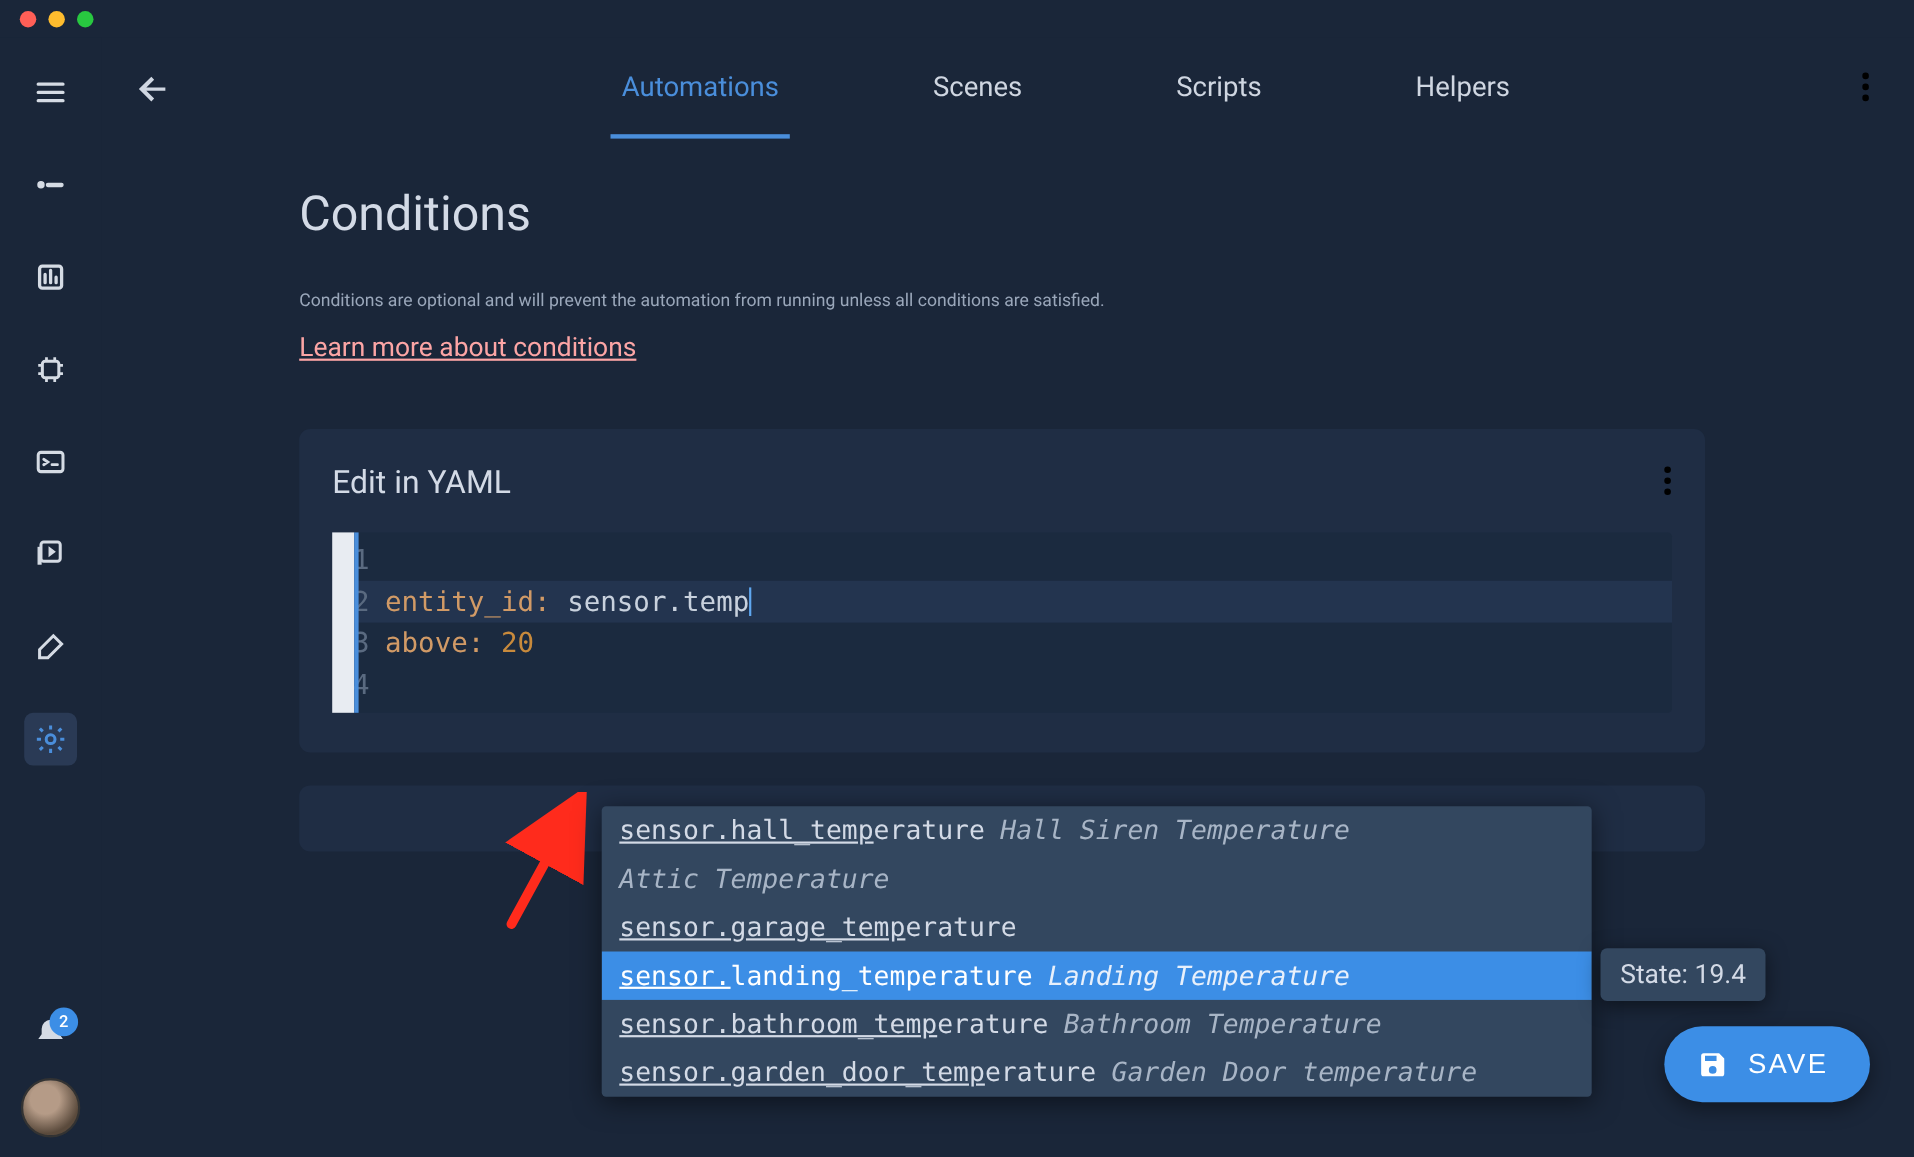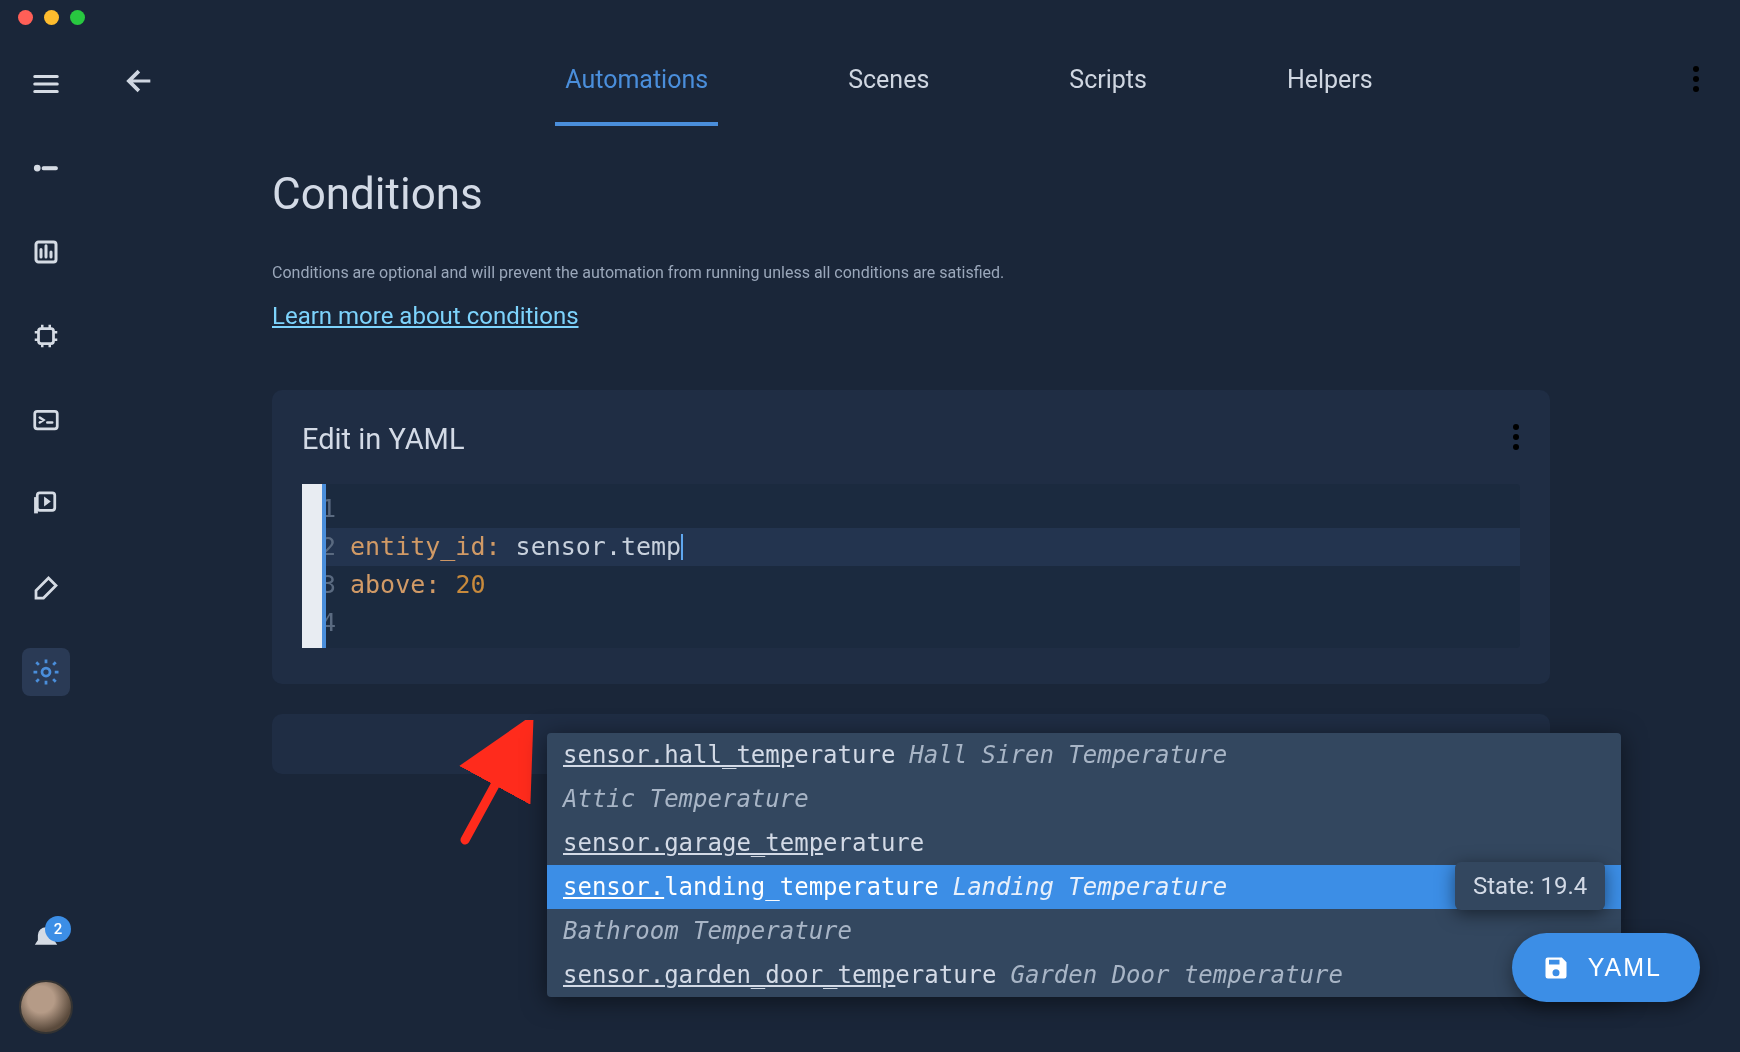--- a/index.html
+++ b/index.html
@@ -95,21 +95,21 @@
   .topbar-more { color: #cfd6e1; cursor: pointer; padding: 10px; }
   .topbar-more svg { width: 8px; height: 30px; }
 
   .content {
     padding: 40px 190px 0 180px;
   }
   h1 {
     font-size: 44px; font-weight: 400; color: #d3dae6; margin-bottom: 40px;
   }
   .desc { font-size: 16px; color: #9aa7ba; line-height: 1.6; margin-bottom: 16px; max-width: 980px;}
-  .link { color: #7dd3fc; text-decoration: underline; font-size: 24px; cursor: pointer; }
+  .link { color: #fca5a5; text-decoration: underline; font-size: 24px; cursor: pointer; }
 
   .card {
     margin-top: 60px;
     background: #1f2d44;
     border-radius: 10px;
     padding: 32px 30px 36px 30px;
     position: relative;
   }
   .card-head { display: flex; align-items: center; justify-content: space-between; margin-bottom: 28px;}
   .card-title { font-size: 29px; color: #d3dae6; }
@@ -147,21 +147,21 @@
   .arrow-annot {
     position: absolute;
     left: 455px; top: 720px;
     width: 120px; height: 130px;
     pointer-events: none;
   }
 
   .autocomplete {
     position: absolute;
     left: 547px; top: 733px;
-    width: 1074px;
+    width: 900px;
     background: #33475f;
     border-radius: 4px;
     box-shadow: 0 4px 24px rgba(0,0,0,.5);
     font-family: "SFMono-Regular", Consolas, monospace;
     font-size: 24px;
     overflow: hidden;
   }
   .ac-row {
     padding: 8px 16px;
     display: flex; align-items: baseline; gap: 14px;
@@ -371,28 +371,29 @@
       <span class="label">Attic Temperature</span>
     </div>
     <div class="ac-row">
       <span class="id"><span class="m">sensor.garage_temp</span>erature</span>
     </div>
     <div class="ac-row selected">
       <span class="id"><span class="m">sensor.</span>landing_temperature</span>
       <span class="label">Landing Temperature</span>
     </div>
     <div class="ac-row">
+      <span class="id"><span class="m">sensor.bathroom_temp</span>erature</span>
       <span class="label">Bathroom Temperature</span>
     </div>
     <div class="ac-row">
       <span class="id"><span class="m">sensor.garden_door_temp</span>erature</span>
       <span class="label">Garden Door temperature</span>
     </div>
   </div>
 
 <div class="state-tip">State: 19.4</div>
 
 <button class="save-fab">
   <svg viewBox="0 0 24 24">
       <path d="M17 3H5a2 2 0 00-2 2v14a2 2 0 002 2h14a2 2 0 002-2V7l-4-4zM12 19a3 3 0 110-6 3 3 0 010 6zM15 9H6V5h9v4z"></path>
     </svg>
-  <span>YAML</span>
+  <span>SAVE</span>
 </button>
 
 </body></html>

